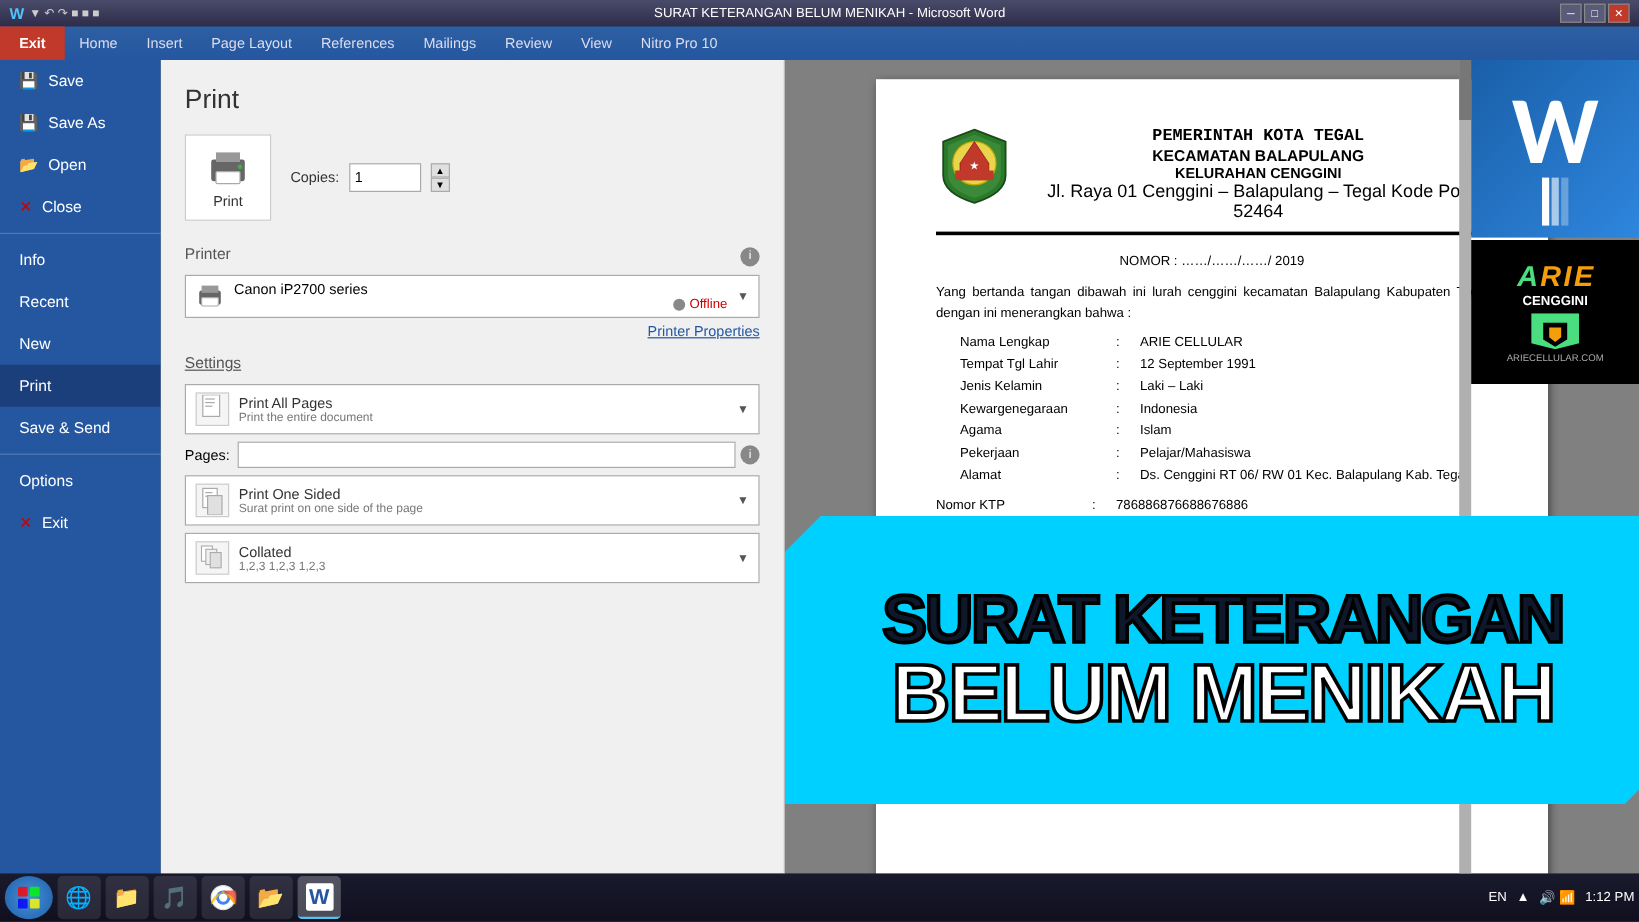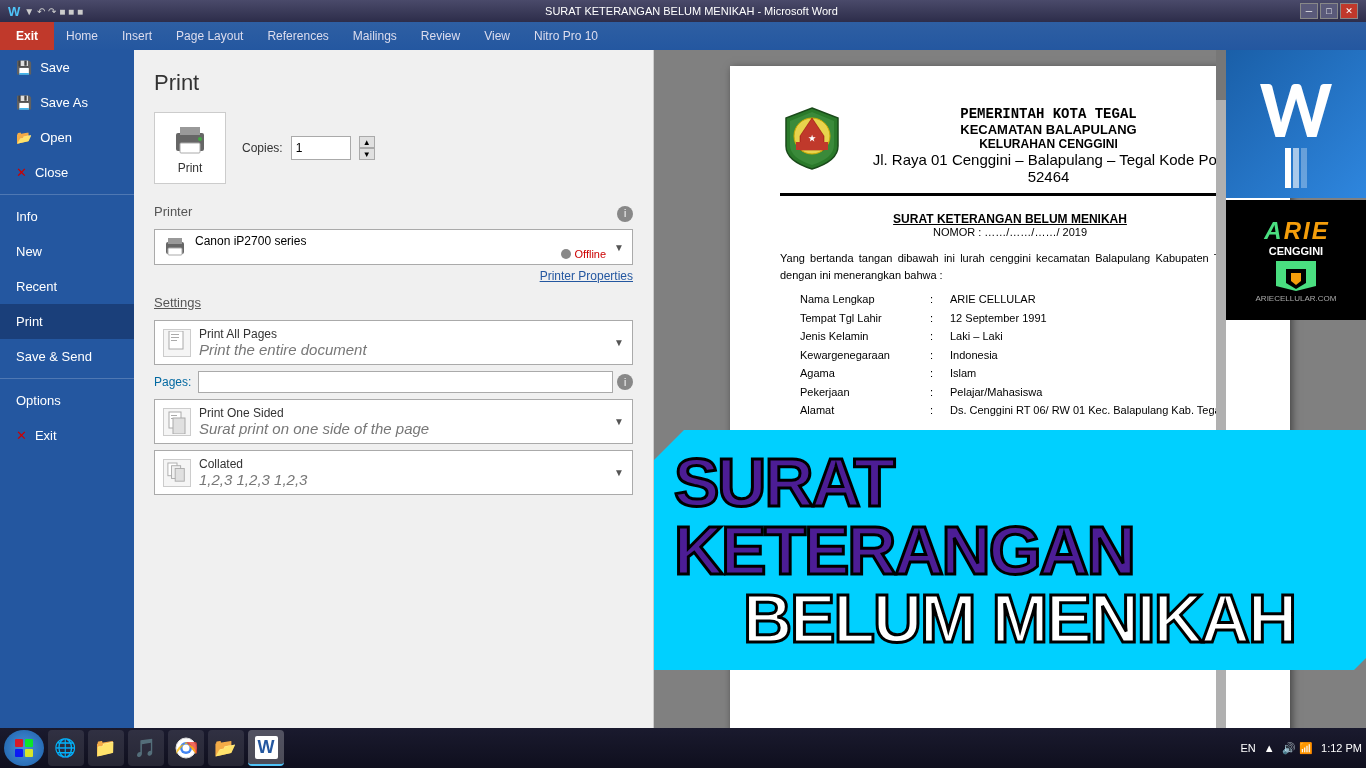--- a/index.html
+++ b/index.html
@@ -66,25 +66,25 @@
 
     .printer-props-link { color: #2457a0; font-size: 12px; text-decoration: underline; cursor: pointer; text-align: right; display: block; margin-bottom: 12px; }
 
     .settings-dropdown {
       border: 1px solid #aaa; background: #fff; padding: 6px 8px; display: flex; align-items: center; gap: 8px;
       cursor: pointer; margin-bottom: 6px;
     }
     .settings-dropdown-icon { width: 28px; height: 28px; border: 1px solid #ccc; display: flex; align-items: center; justify-content: center; background: #f5f5f5; }
     .settings-dropdown-text { flex: 1; }
     .settings-dropdown-main { font-size: 12px; color: #333; font-weight: 500; }
-    .settings-dropdown-sub { font-size: 15px; color: #777; font-style: italic; }
+    .settings-dropdown-sub { font-size: 10px; color: #777; }
     .settings-dropdown-arrow { font-size: 10px; color: #555; }
 
     .pages-row { display: flex; align-items: center; gap: 4px; margin-bottom: 6px; }
-    .pages-label { font-size: 12px; color: #0369a1; width: 40px; }
+    .pages-label { font-size: 12px; color: #000000; width: 40px; }
     .pages-input { flex: 1; height: 22px; border: 1px solid #aaa; padding: 0 4px; font-size: 12px; }
 
     
     .doc-preview {
       flex: 1; background: #808080; display: flex; align-items: flex-start; justify-content: center;
       padding: 16px; position: relative; overflow: hidden;
     }
     .doc-page {
       width: 560px; min-height: 700px; background: #fff; box-shadow: 2px 2px 8px rgba(0,0,0,0.5);
       padding: 40px 50px; position: relative; font-size: 11px; color: #000;
@@ -176,24 +176,24 @@
     </div>
     <div class="backstage-item">
       <span style="color:#c00;">✕</span>
       <span>Close</span>
     </div>
     <div class="backstage-divider"></div>
     <div class="backstage-item">
       <span>Info</span>
     </div>
     <div class="backstage-item">
+      <span>Recent</span>
+    </div>
+    <div class="backstage-item">
       <span>New</span>
-    </div>
-    <div class="backstage-item">
-      <span>Recent</span>
     </div>
     <div class="backstage-item active">
       <span>Print</span>
     </div>
     <div class="backstage-item">
       <span>Save &amp; Send</span>
     </div>
     <div class="backstage-divider"></div>
     <div class="backstage-item">
       <span>Options</span>
@@ -326,21 +326,20 @@
         </svg>
         <div class="doc-header-text">
           <h2>PEMERINTAH KOTA TEGAL</h2>
           <h3>KECAMATAN BALAPULANG</h3>
           <h4>KELURAHAN CENGGINI</h4>
           <p>Jl. Raya 01 Cenggini – Balapulang – Tegal Kode Pos 52464</p>
         </div>
       </div>
 
       <div class="doc-title-section">
-        <h3>SURAT KETERANGAN BELUM MENIKAH</h3>
         <p>NOMOR : ……/……/……/ 2019</p>
       </div>
 
       <div class="doc-body">
         <p>Yang bertanda tangan dibawah ini lurah cenggini kecamatan Balapulang Kabupaten Tegal dengan ini menerangkan bahwa :</p>
 
         <div class="doc-table">
           <div class="doc-table-row">
             <span class="doc-table-key">Nama Lengkap</span>
             <span class="doc-table-colon">:</span>
@@ -393,21 +392,21 @@
 
         <div style="margin-top:12px;">
           <p>ah salah seorang warga keluarahan cenggini telah memohon surat keterangan belum pernah tk melengkapi persyaratan melamar perkerjaan, merangkan bahwa nama tersebut diatas pada a surat ini belum pernah menikah dengan wanita manapun.</p>
           <p>keterangan ini diberikan berdasarkan dan pertimbangan surat pengantar RT/RW No. : 019, tertanggal 12 Sepetember 2019</p>
           <p>Surat keterangan ini di berikan untuk dapat digunakan sebagai mana mestinya.</p>
         </div>
       </div>
     </div>
 
     <div style="position:absolute;left:0;top:380px;width:730px;height:240px;background:#00d0ff;clip-path:polygon(0 30px, 30px 0, 100% 0, 100% calc(100% - 30px), calc(100% - 30px) 100%, 0 100%);z-index:10;display:flex;flex-direction:column;align-items:center;justify-content:center;padding:10px 20px;">
-      <div style="font-size:68px;font-weight:900;color:#4c1d95;-webkit-text-stroke:3px #000;line-height:1;letter-spacing:-2px;">SURAT KETERANGAN</div>
+      <div style="font-size:56px;font-weight:900;color:#0f172a;-webkit-text-stroke:3px #000;line-height:1;letter-spacing:-2px;">SURAT KETERANGAN</div>
       <div style="font-size:68px;font-weight:900;color:#fff;-webkit-text-stroke:3px #000;line-height:1;letter-spacing:-2px;text-align:center;">BELUM MENIKAH</div>
     </div>
 
     <div style="position:absolute;right:0;top:0;width:140px;height:148px;background:linear-gradient(135deg,#1a5fa8,#2e86de);display:flex;align-items:center;justify-content:center;z-index:10;">
       <div style="text-align:center;">
         <span style="font-size:80px;font-weight:900;color:#fff;font-family:Calibri,Arial;">W</span>
         <div style="display:flex;gap:2px;justify-content:center;margin-top:-10px;">
           <div style="width:6px;height:40px;background:#fff;"></div>
           <div style="width:6px;height:40px;background:rgba(255,255,255,0.6);"></div>
           <div style="width:6px;height:40px;background:rgba(255,255,255,0.3);"></div>

